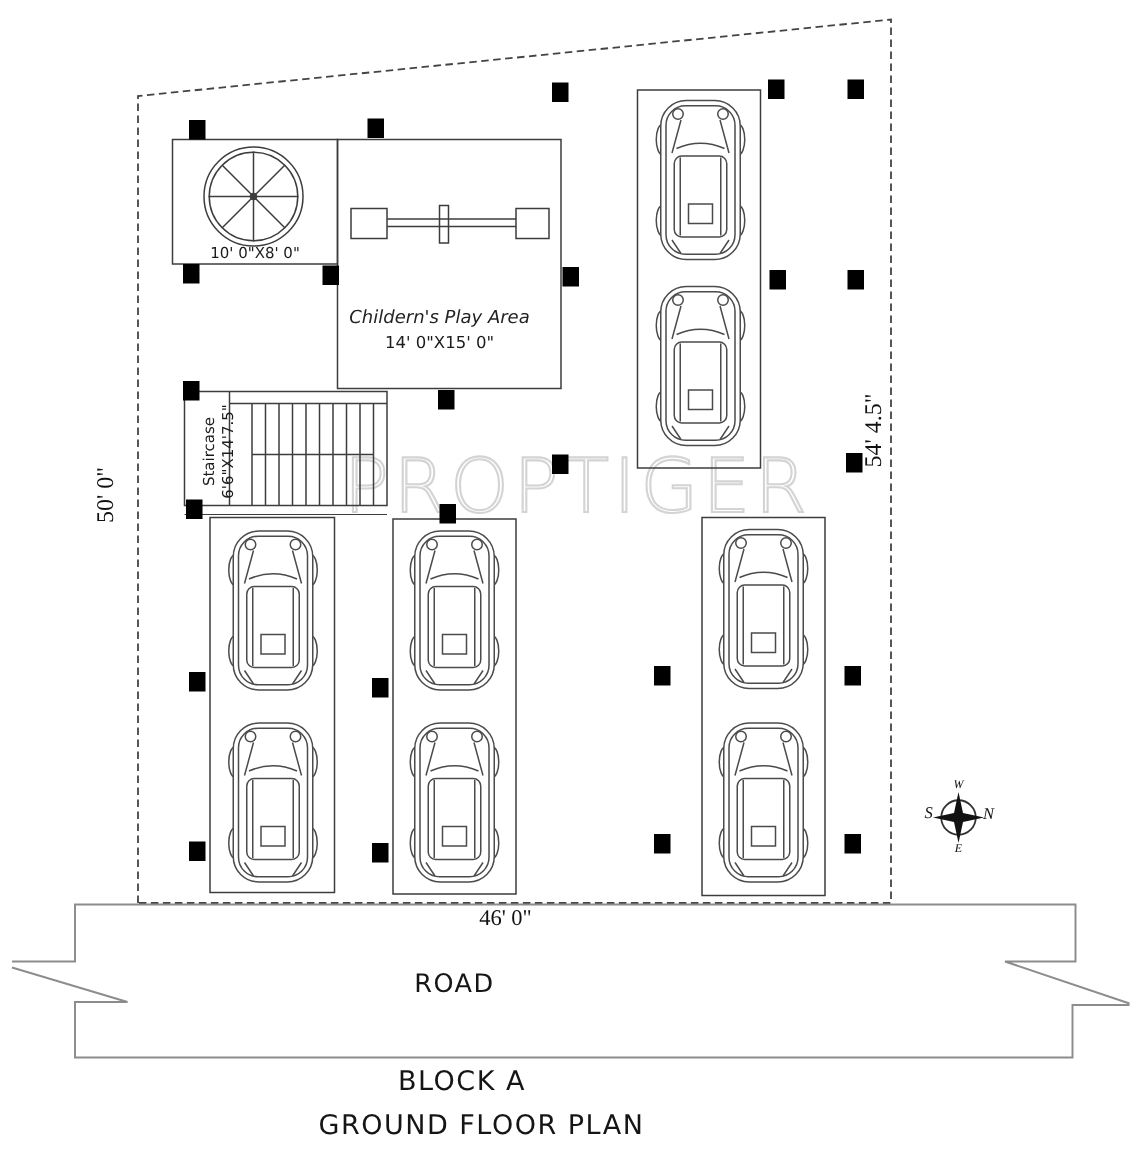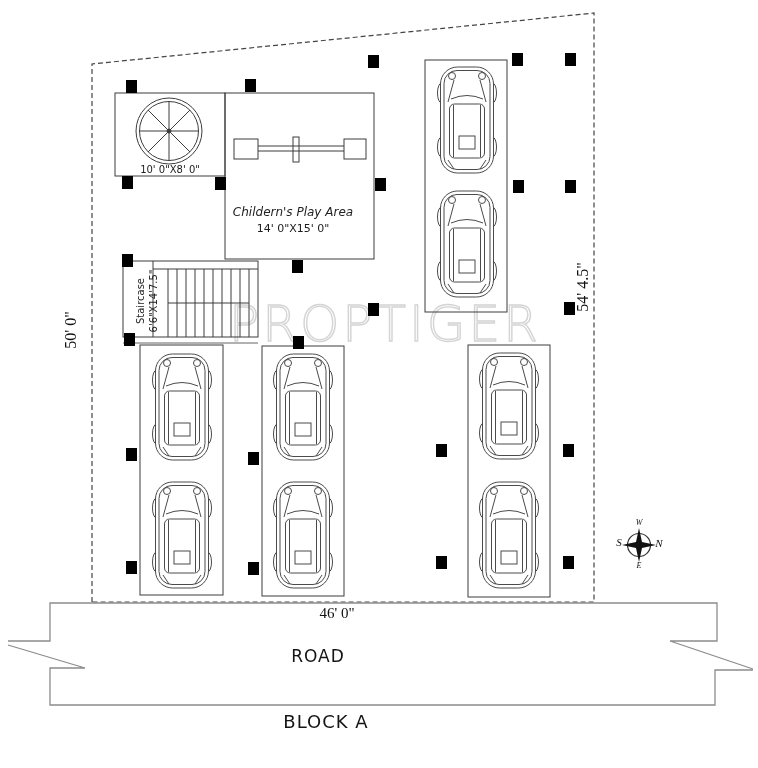--- a/index.html
+++ b/index.html
@@ -149,21 +149,22 @@
 
   <div class="label rot small" style="left:147px;top:301px;">
     <div>Staircase</div>
     <div>6'6"X14'7.5"</div>
   </div>
 
   <div class="label rot dim" style="left:71px;top:330px;">50' 0"</div>
   <div class="label rot dim" style="left:583px;top:287px;">54' 4.5"</div>
   <div class="label dim" style="left:337px;top:613px;font-size:15px;">46' 0"</div>
 
-  <div class="label big" style="left:318px;top:657px;font-size:17px;">ROAD</div>
-  <div class="label big" style="left:326px;top:722px;">BLOCK A</div>
+  <div class="label big" style="left:303px;top:657px;font-size:17px;">ROAD</div>
+  <div class="label big" style="left:308px;top:722px;">BLOCK A</div>
+  <div class="label big" style="left:321px;top:751px;">GROUND FLOOR PLAN</div>
 
   <div class="label compass-letter" style="left:659px;top:544px;font-size:11px;">N</div>
   <div class="label compass-letter" style="left:619px;top:543px;font-size:11px;">S</div>
   <div class="label compass-letter" style="left:639px;top:523px;font-size:8px;">W</div>
   <div class="label compass-letter" style="left:639px;top:566px;font-size:8px;">E</div>
 
 </div>
 
 </body></html>

